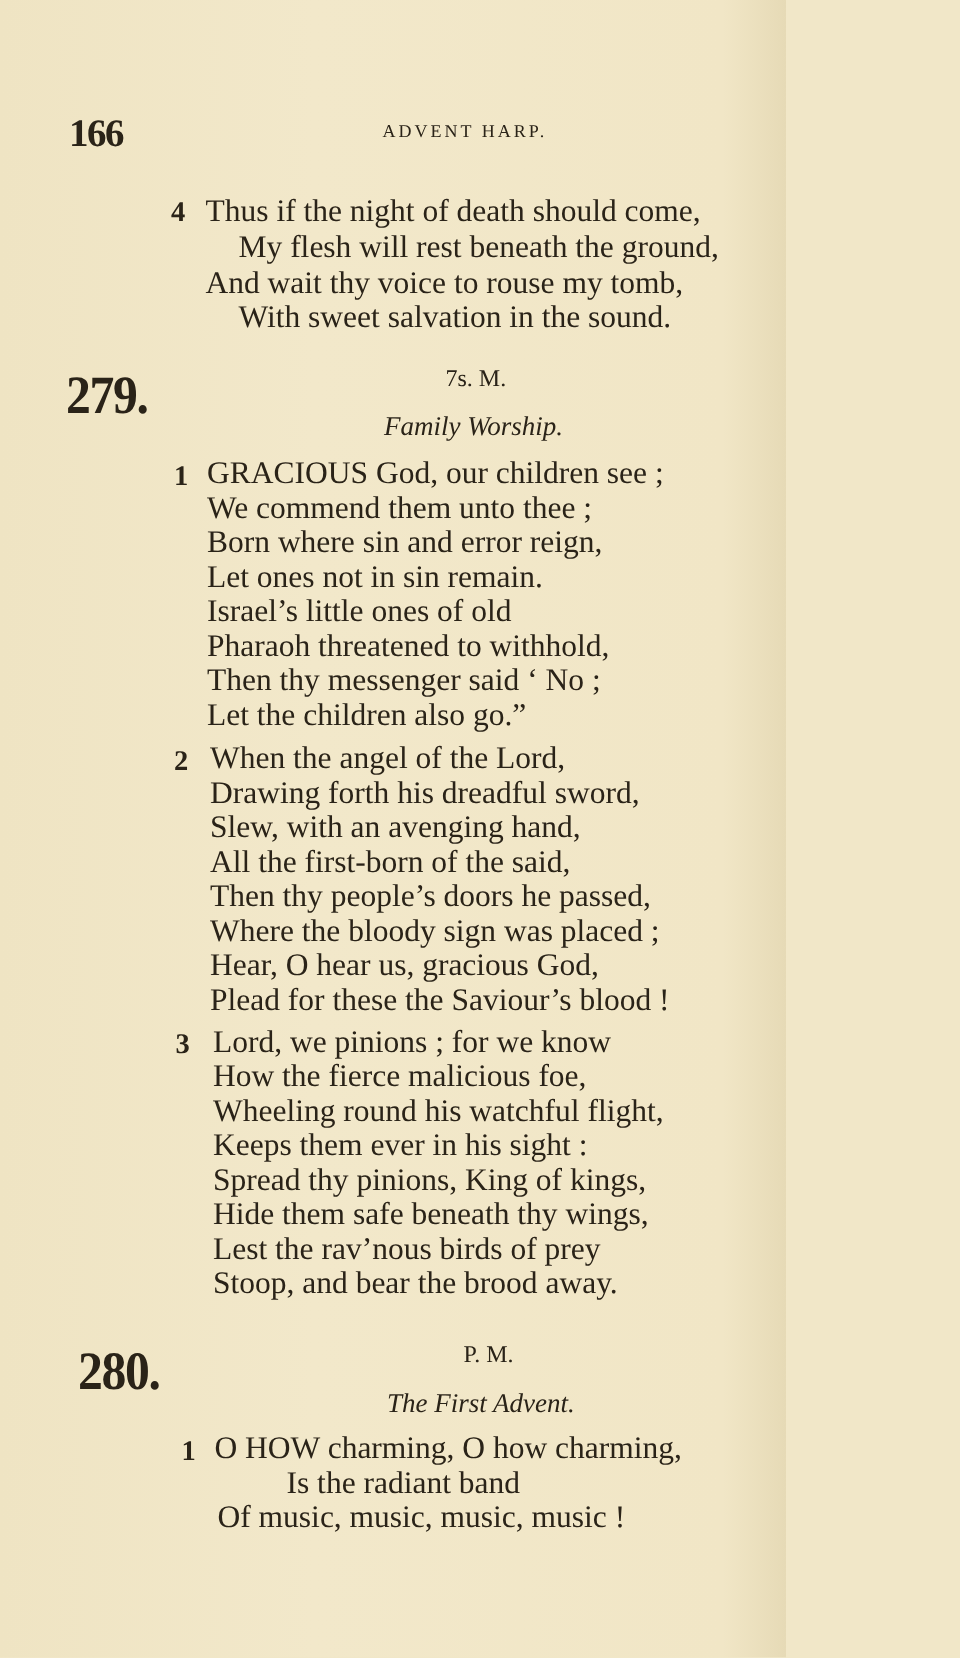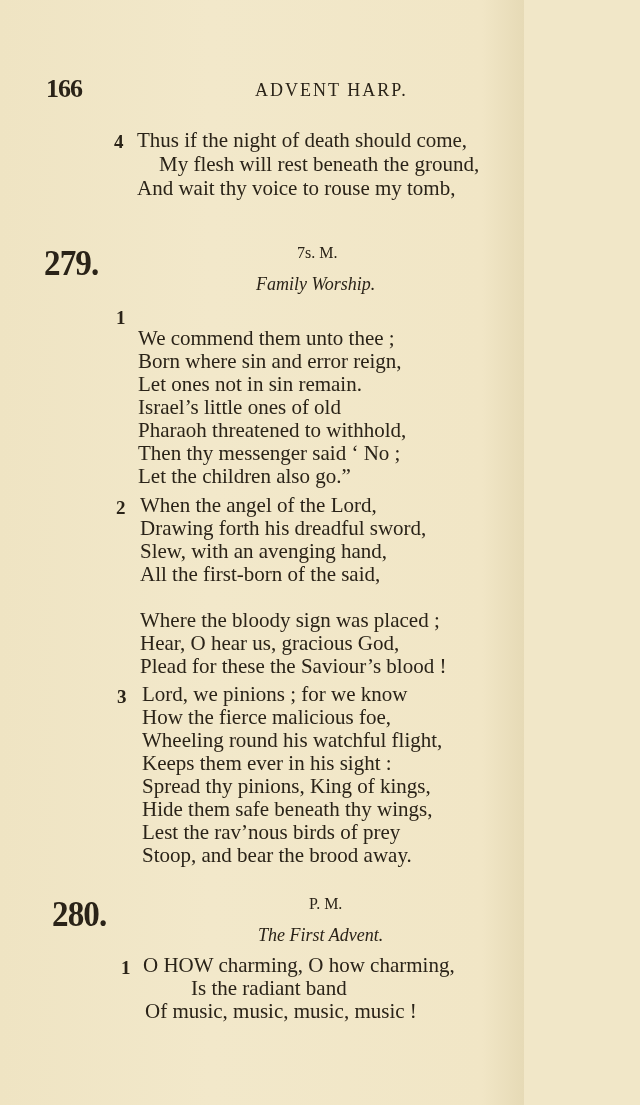--- a/index.html
+++ b/index.html
@@ -7,60 +7,63 @@
       width: 640px; height: 1105px; overflow: hidden;
       background: #f1e7c8;
       font-family: "Liberation Serif", "DejaVu Serif", serif;
       color: #2a2318;
       position: relative;
     }
     .page { position: absolute; left: 0; top: 0; width: 524px; height: 1105px;
       background: linear-gradient(90deg, #efe4c3 0%, #f2e8ca 40%, #f1e6c6 92%, #e6dab6 100%); }
     .header { position: absolute; top: 74px; left: 0; width: 640px; height: 30px; }
     .page-num { position: absolute; left: 46px; top: 0; font-size: 26px; font-weight: bold; letter-spacing: -1px; }
-    .running-title { position: absolute; left: 255px; top: 6px; font-size: 18px; letter-spacing: 2px; text-align: center; }
+    .running-title { position: absolute; left: 255px; top: 6px; font-size: 12px; letter-spacing: 2px; text-align: center; }
     .line { position: absolute; font-size: 21px; white-space: nowrap; line-height: 24px; }
     .vnum { position: absolute; font-size: 19px; font-weight: bold; }
     .hymn-num { position: absolute; left: 44px; font-size: 36px; font-weight: bold; letter-spacing: -1px; transform: scaleX(0.92); transform-origin: left; }
     .meter { position: absolute; font-size: 16px; }
     .subtitle { position: absolute; font-size: 18px; font-style: italic; }
   </style>
 </head>
 <body>
 
 <div class="page">
 
   <div class="header">
     <span class="page-num">166</span>
     <span class="running-title">ADVENT HARP.</span>
   </div>
 
   <span class="vnum" style="left:114px;top:131px;">4</span>
   <span class="line" style="left:137px;top:128px;">Thus if the night of death should come,</span>
   <span class="line" style="left:159px;top:152px;">My flesh will rest beneath the ground,</span>
   <span class="line" style="left:137px;top:176px;">And wait thy voice to rouse my tomb,</span>
+  <span class="line" style="left:159px;top:199px;">With sweet salvation in the sound.</span>
 
   <span class="hymn-num" style="top:242px;">279.</span>
   <span class="meter" style="left:297px;top:244px;">7s. M.</span>
   <span class="subtitle" style="left:256px;top:274px;">Family Worship.</span>
 
   <span class="vnum" style="left:116px;top:307px;">1</span>
+  <span class="line" style="left:138px;top:303px;">GRACIOUS God, our children see ;</span>
   <span class="line" style="left:138px;top:326px;">We commend them unto thee ;</span>
   <span class="line" style="left:138px;top:349px;">Born where sin and error reign,</span>
   <span class="line" style="left:138px;top:372px;">Let ones not in sin remain.</span>
   <span class="line" style="left:138px;top:395px;">Israel’s little ones of old</span>
   <span class="line" style="left:138px;top:418px;">Pharaoh threatened to withhold,</span>
   <span class="line" style="left:138px;top:441px;">Then thy messenger said  ‘ No ;</span>
   <span class="line" style="left:138px;top:464px;">Let the children also go.”</span>
 
   <span class="vnum" style="left:116px;top:497px;">2</span>
   <span class="line" style="left:140px;top:493px;">When the angel of the Lord,</span>
   <span class="line" style="left:140px;top:516px;">Drawing forth his dreadful sword,</span>
   <span class="line" style="left:140px;top:539px;">Slew, with an avenging hand,</span>
   <span class="line" style="left:140px;top:562px;">All the first-born of the said,</span>
+  <span class="line" style="left:140px;top:585px;">Then thy people’s doors he passed,</span>
   <span class="line" style="left:140px;top:608px;text-align:right;">Where the bloody sign was placed ;</span>
   <span class="line" style="left:140px;top:631px;">Hear, O hear us, gracious God,</span>
   <span class="line" style="left:140px;top:654px;">Plead for these the Saviour’s blood !</span>
 
   <span class="vnum" style="left:117px;top:686px;">3</span>
   <span class="line" style="left:142px;top:682px;">Lord, we pinions ;  for we know</span>
   <span class="line" style="left:142px;top:705px;">How the fierce malicious foe,</span>
   <span class="line" style="left:142px;top:728px;">Wheeling round his watchful flight,</span>
   <span class="line" style="left:142px;top:751px;">Keeps them ever in his sight :</span>
   <span class="line" style="left:142px;top:774px;">Spread thy pinions, King of kings,</span>

